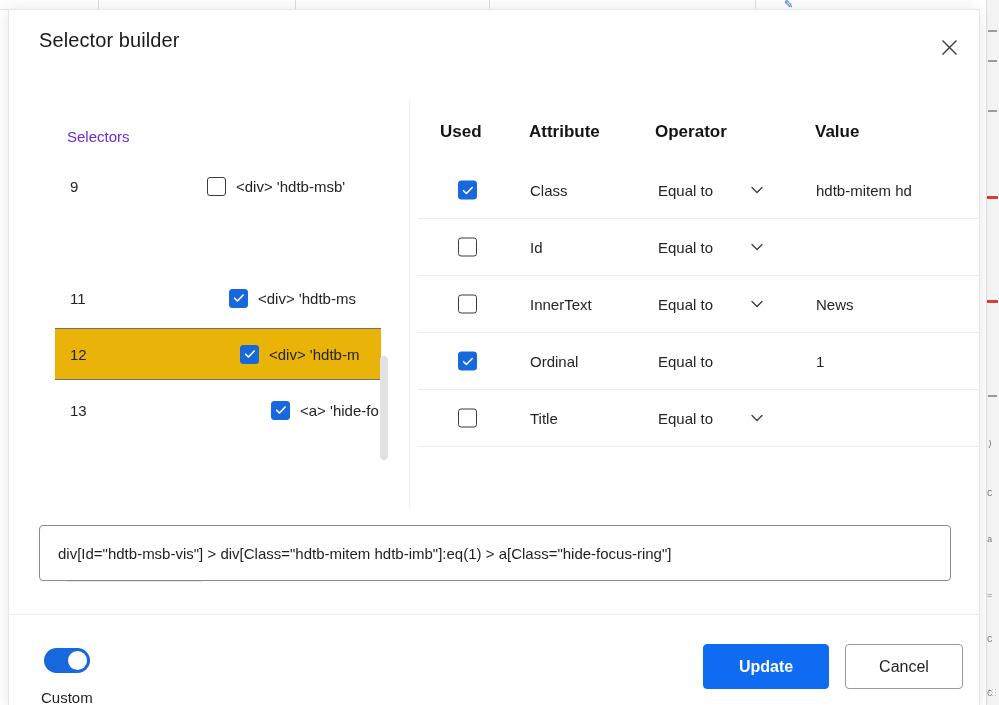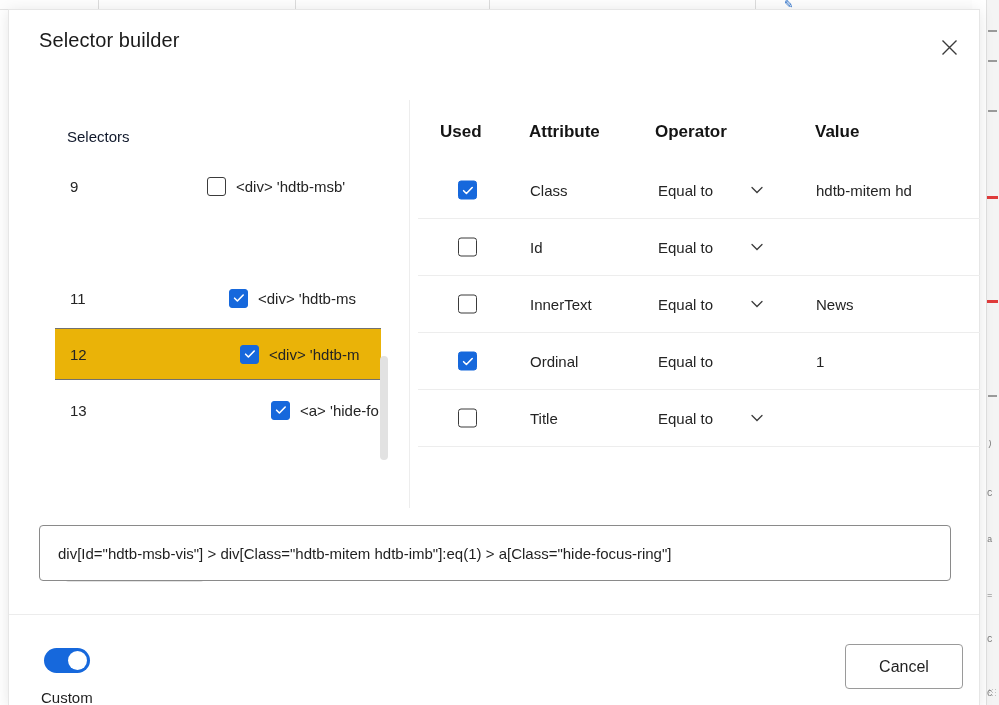--- a/index.html
+++ b/index.html
@@ -170,21 +170,21 @@
     left: 0;
     top: 0;
     width: 400px;
     height: 410px;
   }
   .selectors-head {
     position: absolute;
     left: 58px;
     top: 30px;
     font-size: 15px;
-    color: #0f172a;
+    color: #6d28d9;
   }
   .sel-list {
     position: absolute;
     left: 46px;
     top: 62px;
     width: 334px;
     height: 338px;
   }
   .sel-row {
     position: absolute;
@@ -593,15 +593,16 @@
   <div class="footer-sep"></div>
 
   <div class="footer">
     <div class="toggle-wrap">
       <div class="toggle">
         <div class="knob"></div>
       </div>
       <span class="toggle-label">Custom</span>
     </div>
 
+    <button class="btn btn-primary">Update</button>
     <button class="btn btn-secondary">Cancel</button>
   </div>
 </div>
 
 </body></html>

